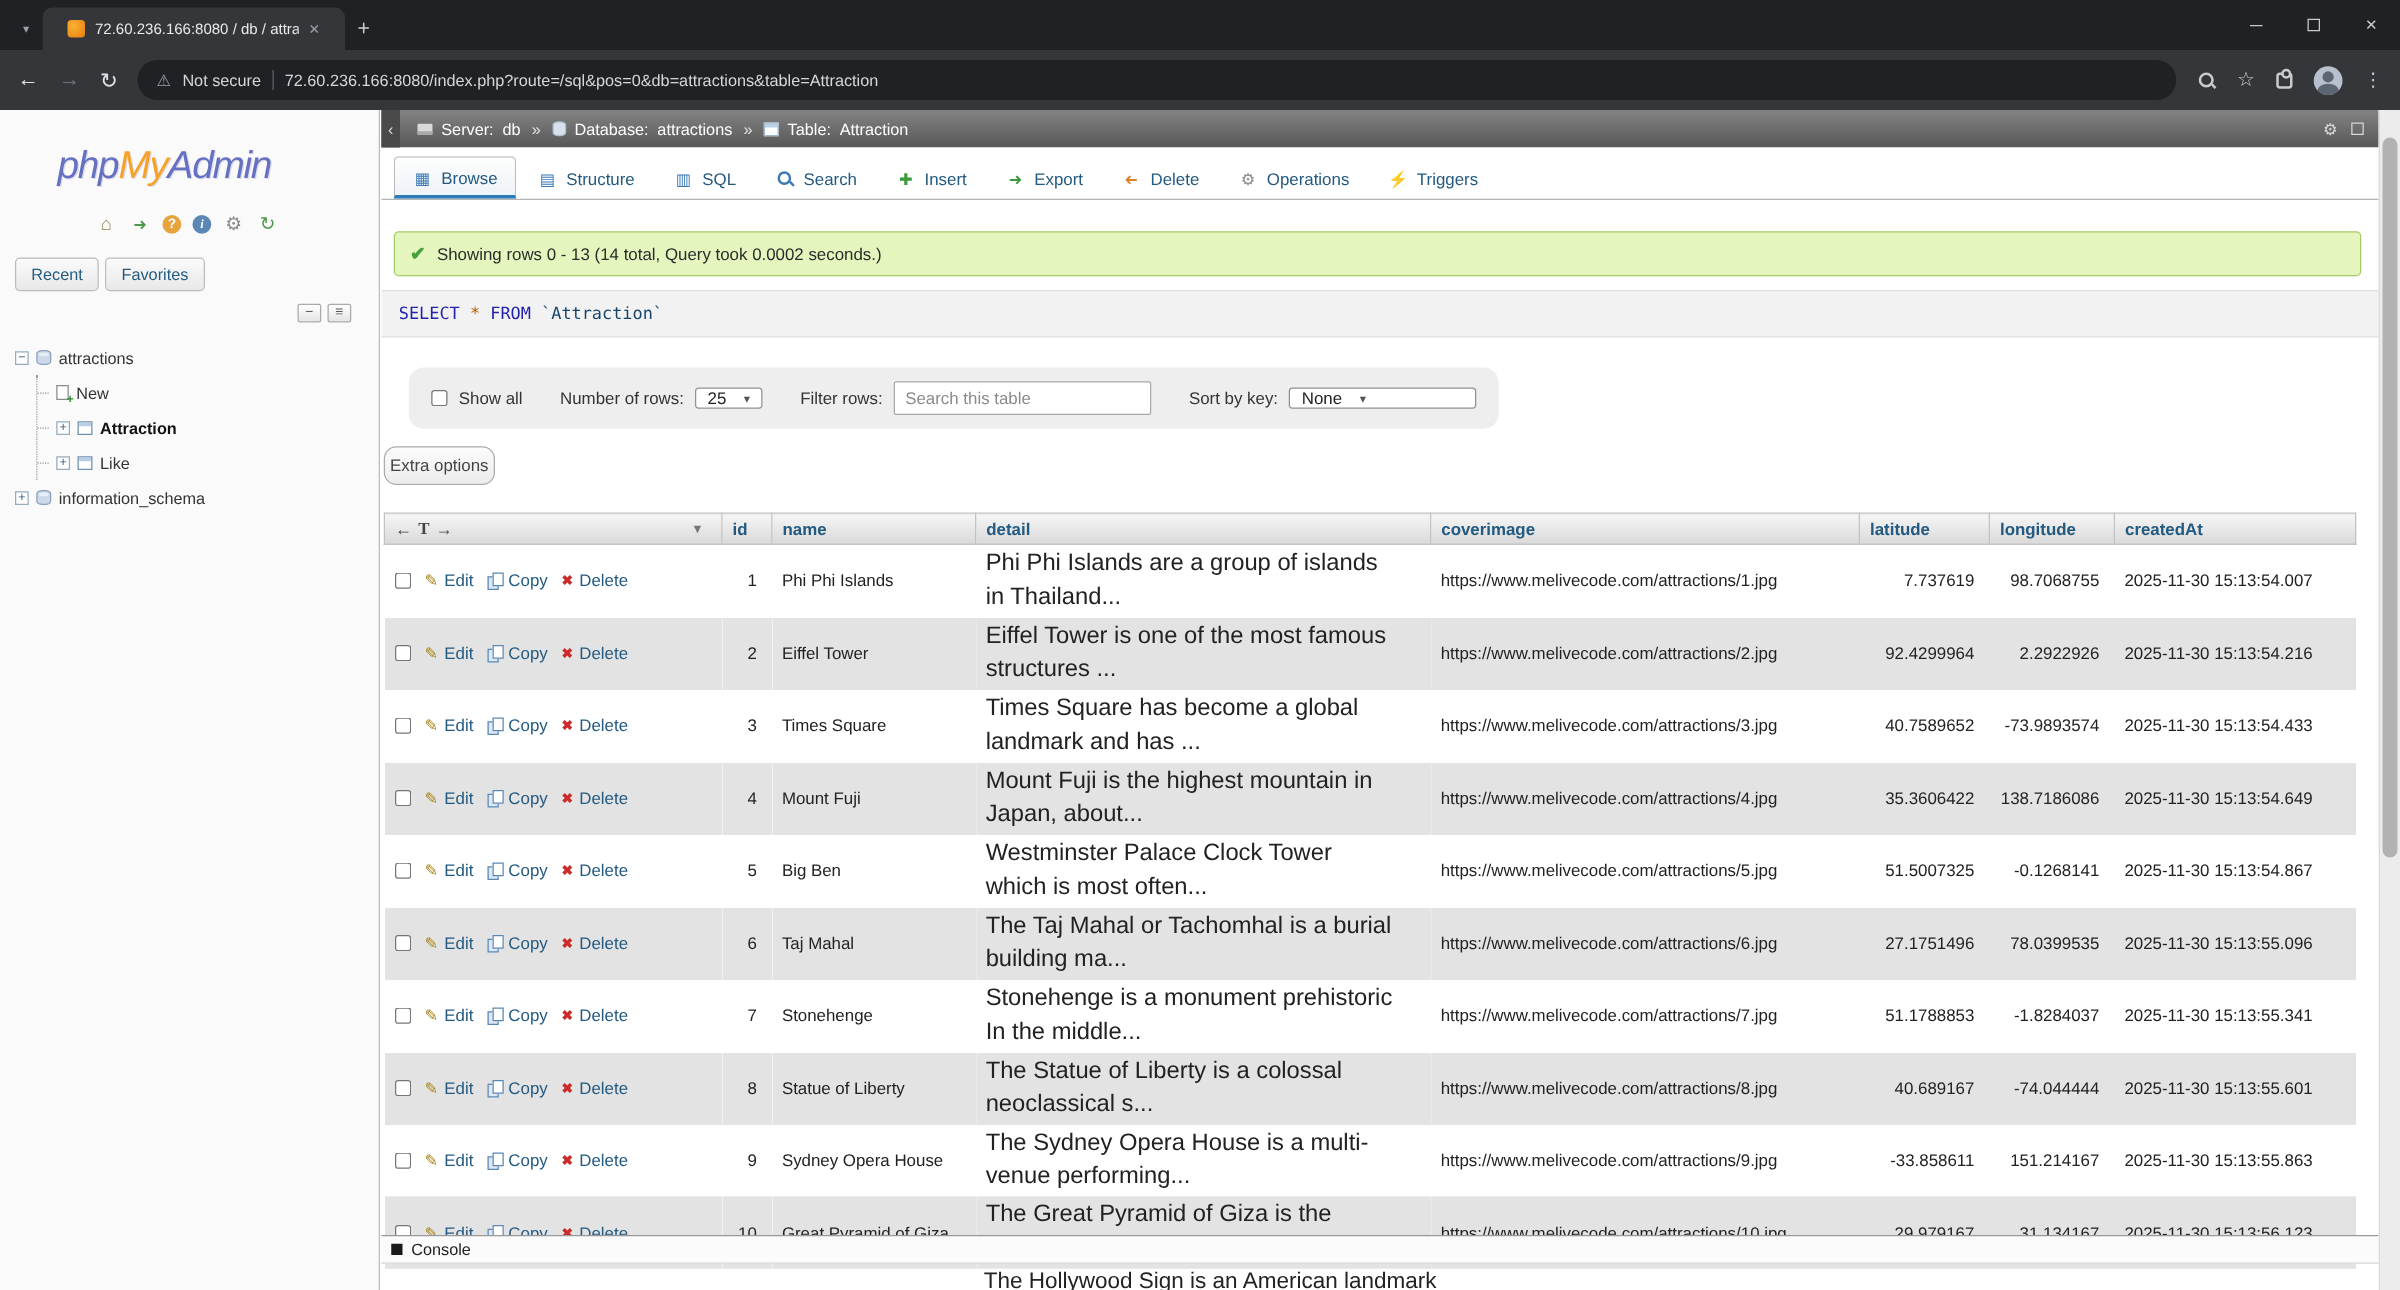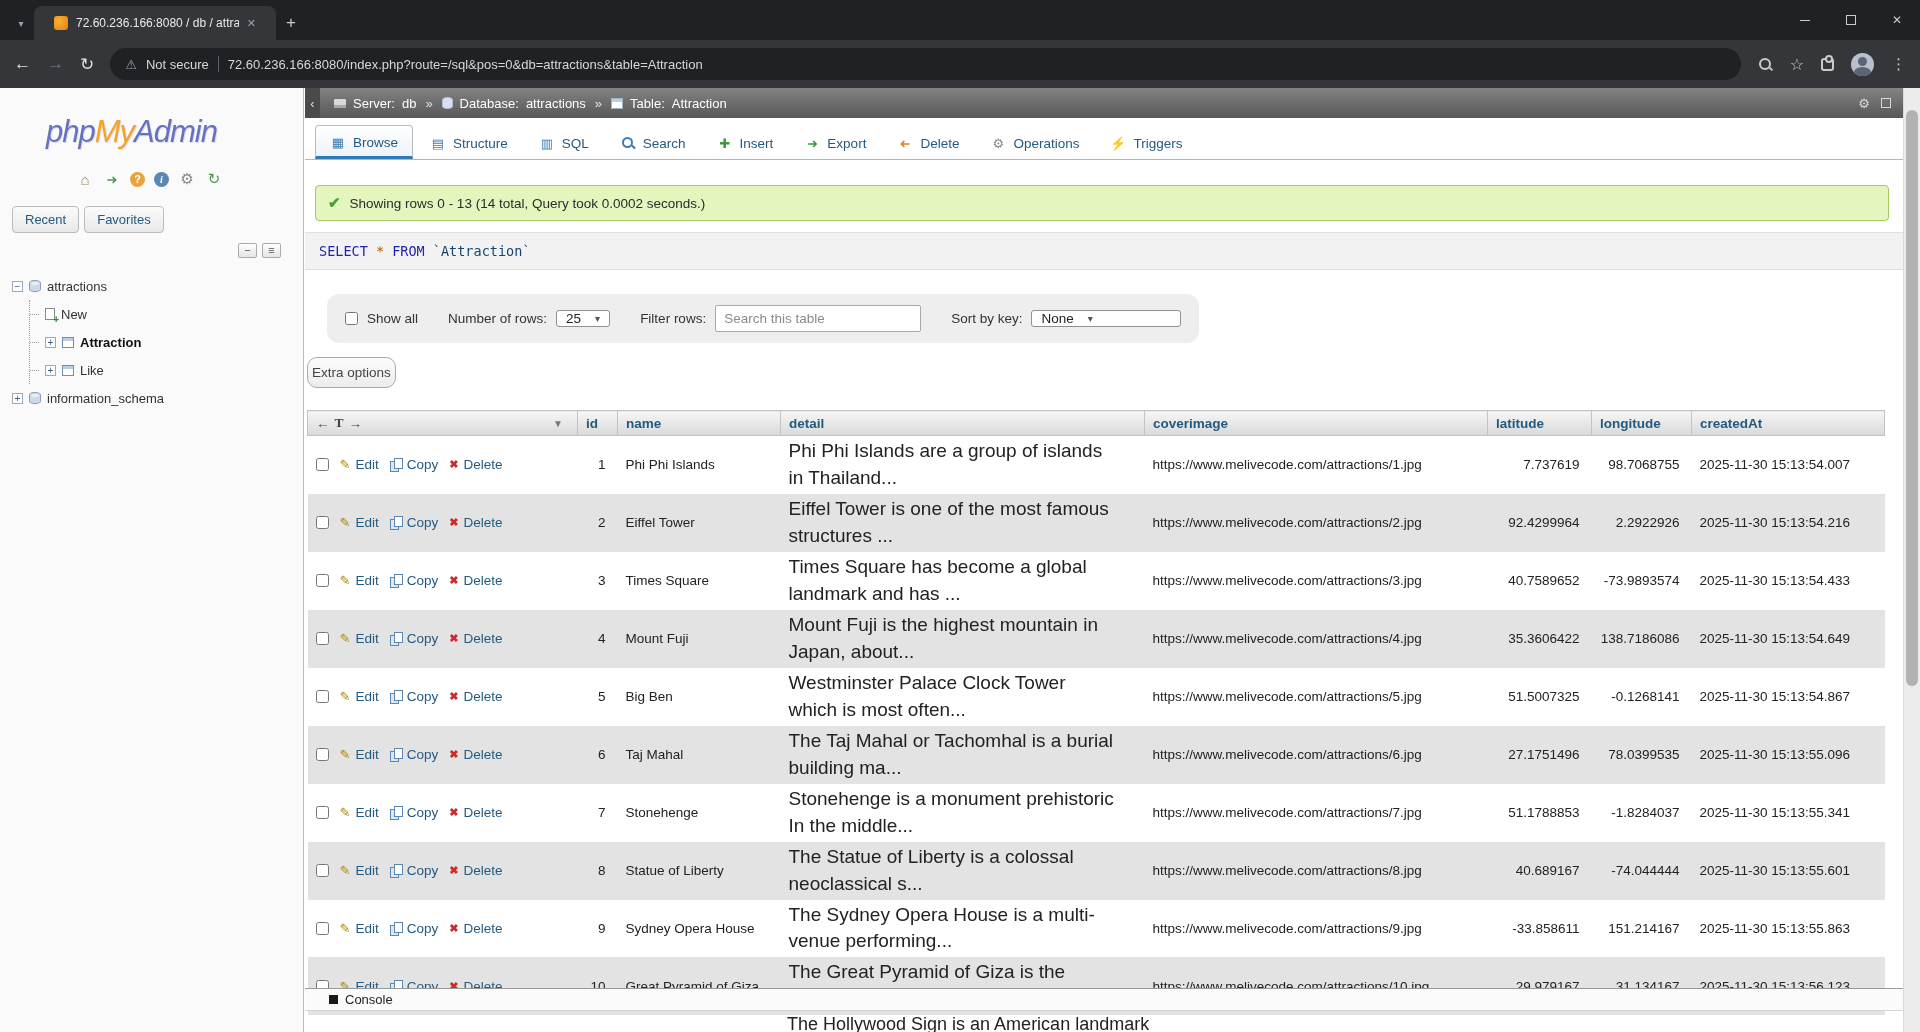--- a/index.html
+++ b/index.html
@@ -136,21 +136,21 @@
 .c-detail{font-size:19px;padding-right:26px !important;line-height:1.42}
 .actwrap{display:flex;align-items:center;gap:11px}
 .act{color:#235a81;display:inline-flex;align-items:center;gap:5px}
 .aic.pencil{color:#a8871f;font-size:13px}
 .aic.delic{color:#cc2b2b;font-size:11px;font-weight:bold}
 .aic.copyic{width:12px;height:13px;position:relative;display:inline-block}
 .copyic::before{content:"";position:absolute;left:0;top:3px;width:7px;height:9px;border:1px solid #5b87b5;background:#dce9f5}
 .copyic::after{content:"";position:absolute;left:4px;top:0;width:7px;height:9px;border:1px solid #5b87b5;background:#fff}
 
 
-.console-bar{position:absolute;left:0;right:0;top:900px;height:23px;background:#fbfbfb;border-top:1px solid #999;border-bottom:1px solid #d5d5d5;display:flex;align-items:center;gap:7px;padding-left:24px;font-size:13px;color:#222;cursor:pointer}
+.console-bar{position:absolute;left:0;right:0;top:900px;height:23px;background:#fbfbfb;border-top:1px solid #999;border-bottom:1px solid #d5d5d5;display:flex;align-items:center;gap:7px;padding-left:8px;font-size:13px;color:#222;cursor:pointer}
 .console-sq{width:9px;height:9px;background:#1a1a1a}
 .partial-detail{position:absolute;left:482px;top:926px;font-size:18px;color:#222;white-space:nowrap}
 </style>
 </head>
 <body>
 
 <div id="tabbar">
   <div class="tab-search">▾</div>
   <div class="btab">
     <span class="favicon"></span>

